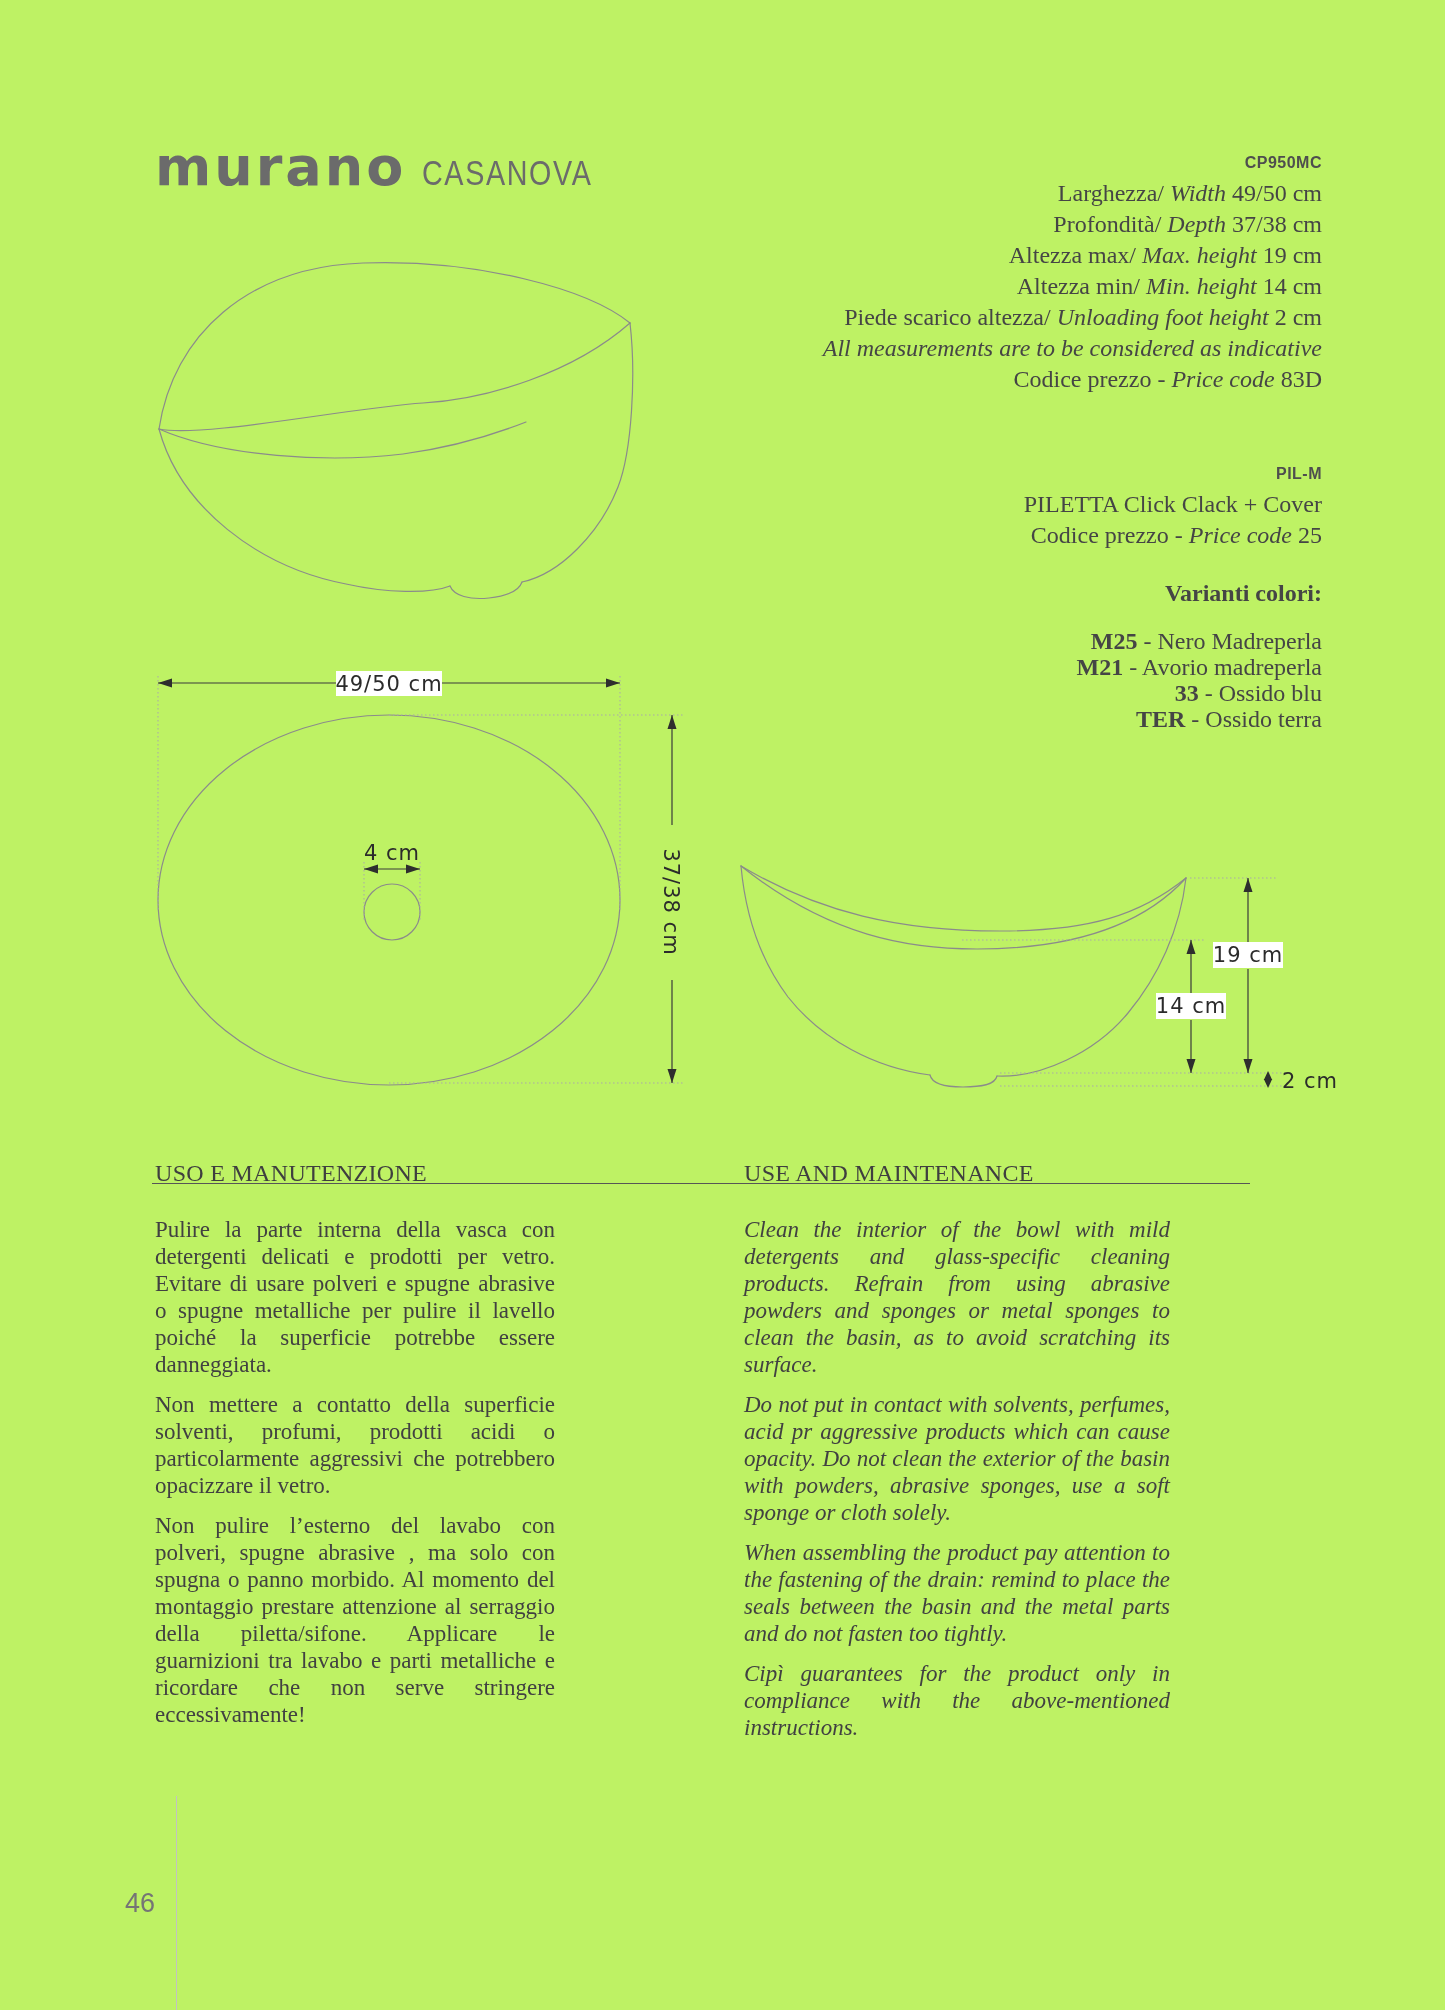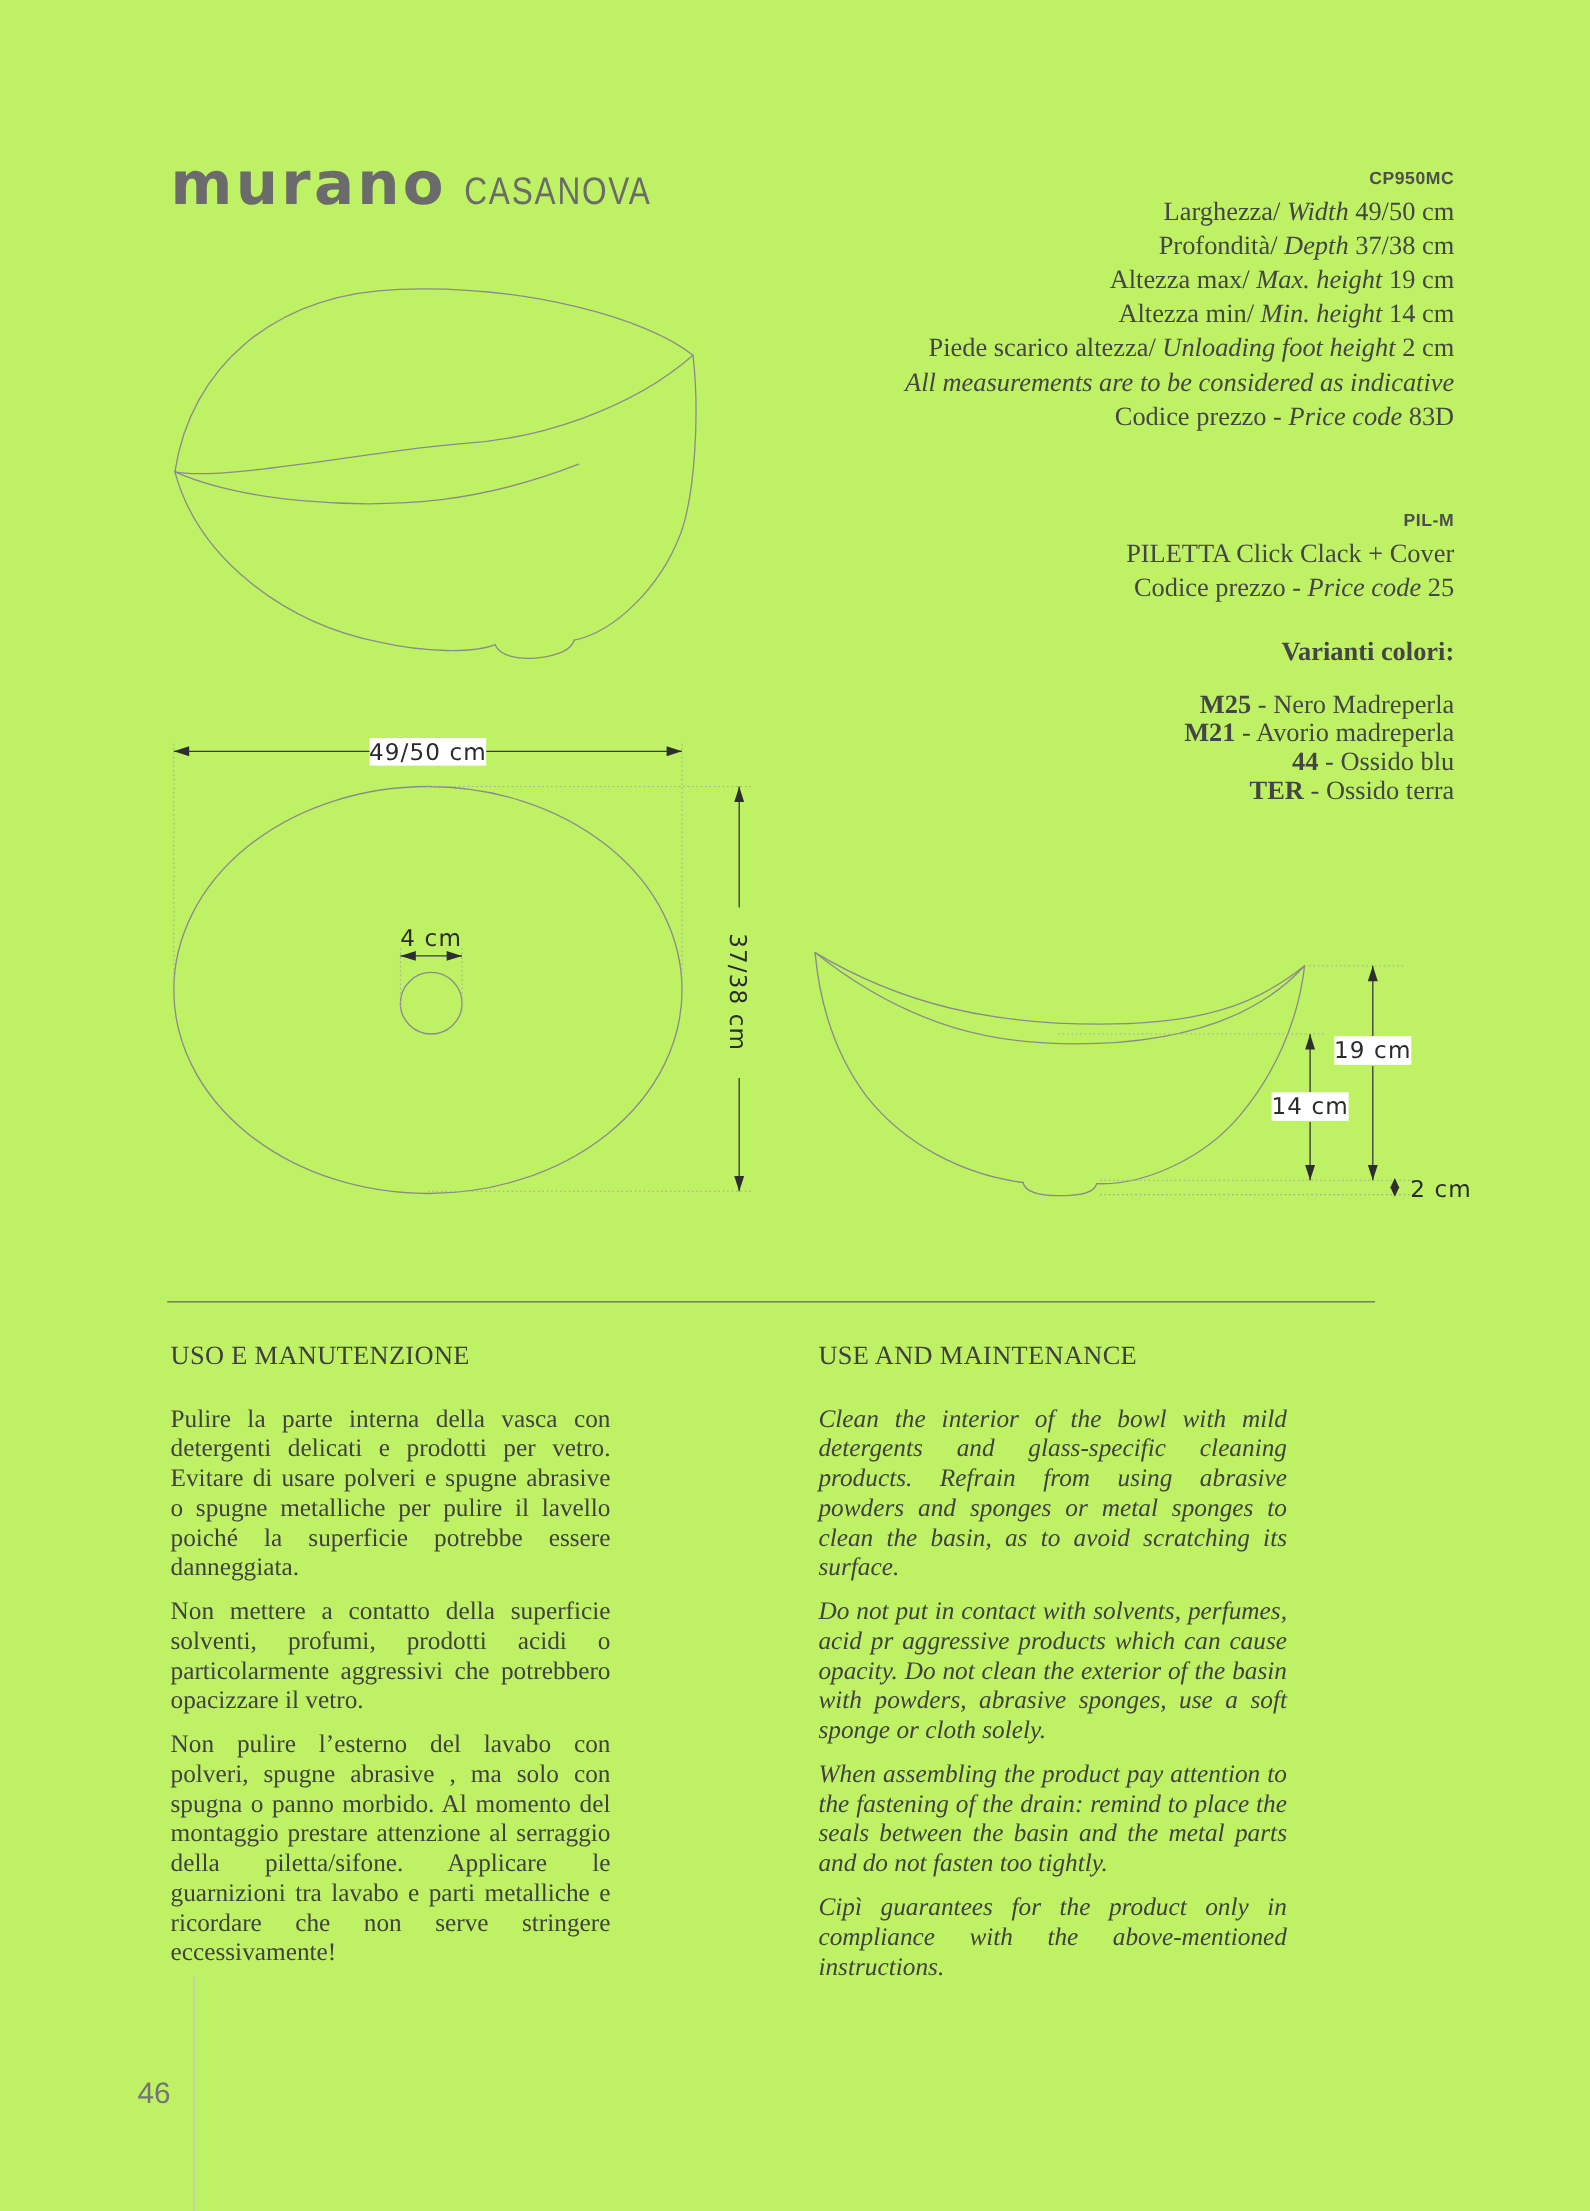--- a/index.html
+++ b/index.html
@@ -20,21 +20,21 @@
   .sans-code { font-family:Liberation Sans, sans-serif; font-weight:bold; font-size:16px; color:#4e4e4e; letter-spacing:0.5px; }
   .b { font-weight:bold; }
   .variant-list { margin-top:19px; line-height:26px; }
   
   svg text { font-family:"DejaVu Sans", sans-serif; font-size:21px; fill:#2b2b2b; letter-spacing:1px; }
   .persp { position:absolute; left:118px; top:205px; }
   .topview { position:absolute; left:140px; top:650px; }
   .sideview { position:absolute; left:700px; top:825px; }
   
   .rule { position:absolute; left:152px; top:1183px; width:1098px; border-top:1.5px solid #565656; }
-  .col { position:absolute; top:1220px; }
+  .col { position:absolute; top:1160px; }
   .col-it { left:155px; width:400px; }
   .col-en { left:744px; width:426px; }
   .col h3 { font-size:24px; font-weight:normal; letter-spacing:0.3px; color:#3f3f3f; margin:0 0 29px 0; }
   .col p { font-size:23px; line-height:27px; text-align:justify; margin:0 0 13px 0; }
   .col-en p { font-style:italic; }
   
   .pagenum { position:absolute; left:125px; top:1888px; font-family:"Liberation Sans", sans-serif; font-size:27px; color:#757575; }
   .edge-line { position:absolute; left:176px; top:1796px; width:1px; height:214px; background:#c2c2c2; }
 </style>
 </head>
@@ -62,21 +62,21 @@
     <div class="sans-code">PIL-M</div>
     <div>PILETTA Click Clack + Cover</div>
     <div><span>Codice prezzo -</span> <i>Price code</i> <span>25</span></div>
   </div>
 
   <div class="rcol variants">
     <div class="b">Varianti colori:</div>
     <div class="variant-list">
       <div><span class="b">M25</span> <span>-</span> <span>Nero Madreperla</span></div>
       <div><span class="b">M21</span> <span>-</span> <span>Avorio madreperla</span></div>
-      <div><span class="b">44</span> <span>-</span> <span>Ossido blu</span></div>
+      <div><span class="b">33</span> <span>-</span> <span>Ossido blu</span></div>
       <div><span class="b">TER</span> <span>-</span> <span>Ossido terra</span></div>
     </div>
   </div>
 
   <svg class="persp" width="560" height="400" viewBox="0 0 560 400">
     <g fill="none" stroke="#8b8b8b" stroke-width="1.2" stroke-linecap="round">
       <path d="M 41,224 C 55,130 130,62 245,58 C 360,54 470,84 512,118"></path>
       <path d="M 512,118 C 455,168 370,194 305,198 C 230,203 85,233 41,224"></path>
       <path d="M 41,224 C 105,252 210,258 285,249 C 330,243 375,230 408,217"></path>
       <path d="M 41,224 C 62,302 140,362 228,379 C 268,388 312,389 332,381"></path>

